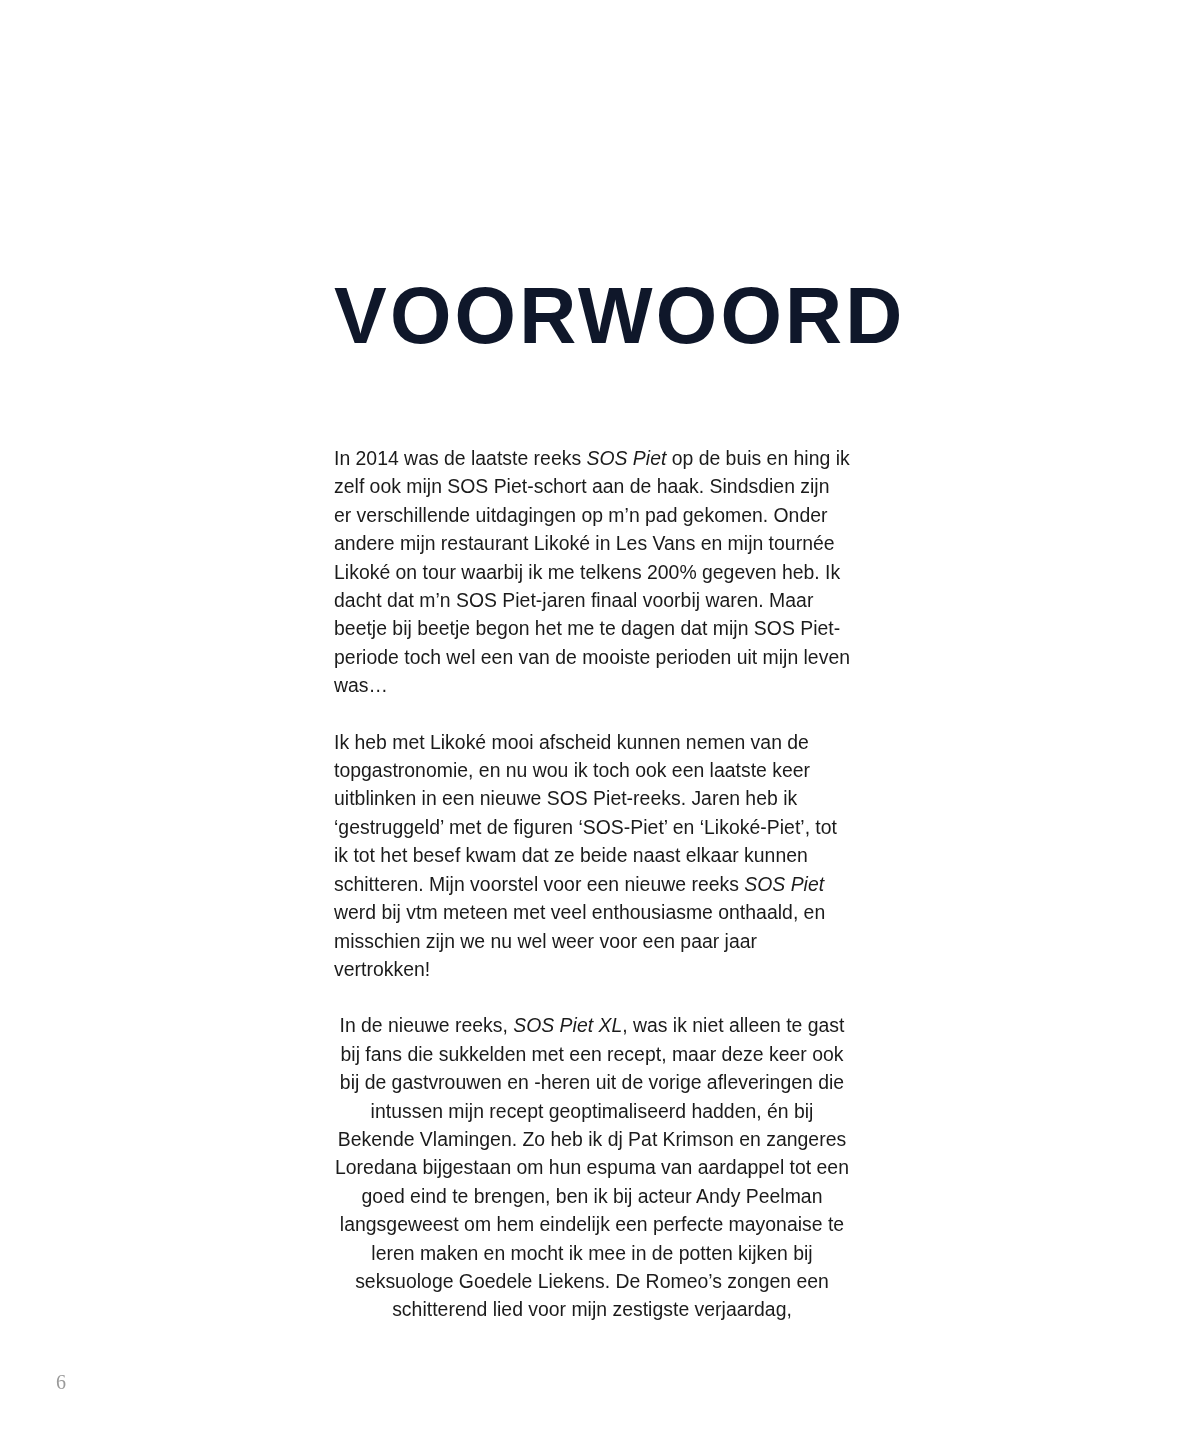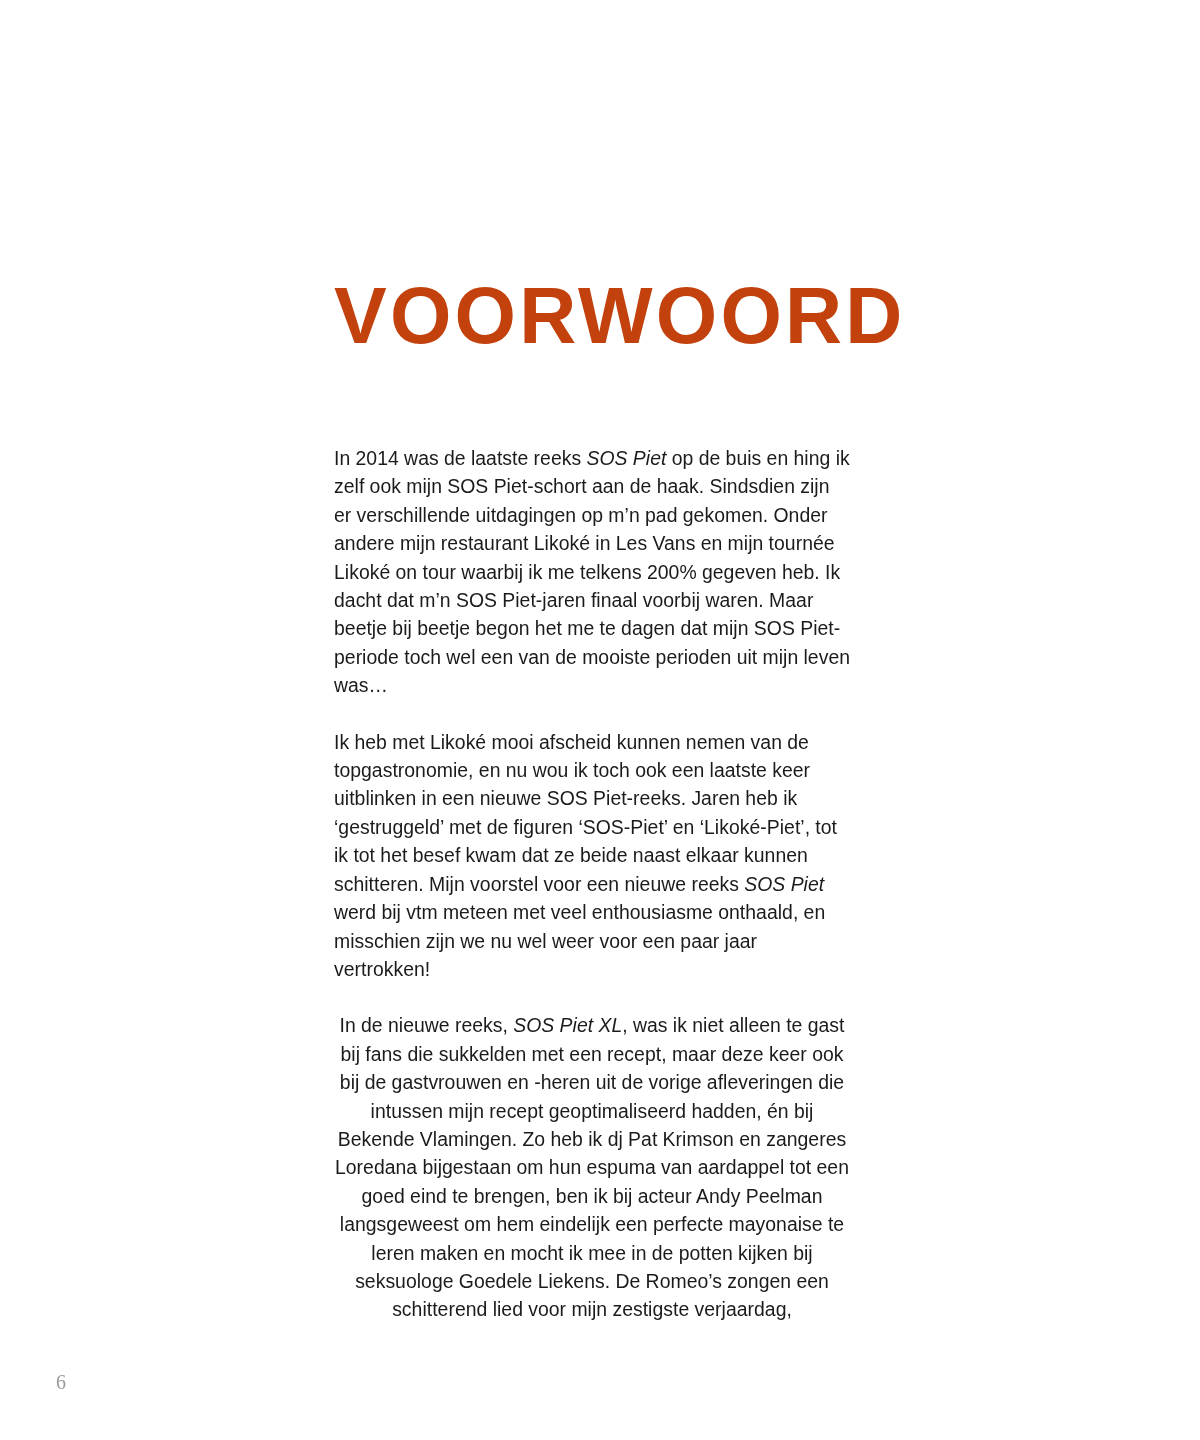--- a/index.html
+++ b/index.html
@@ -74,21 +74,21 @@
     line-height: 1;
     color: #9a9a9a;
     letter-spacing: 0;
   }
 </style>
 </head>
 <body>
 
 <div class="page" style="background: rgb(255, 255, 255);">
 
-  <h1 class="chapter-title" style="color: #c2410c;">VOORWOORD</h1>
+  <h1 class="chapter-title" style="color: #0f172a;">VOORWOORD</h1>
 
   <div class="body-column">
     <p class="body-paragraph" style="color: rgb(27, 27, 27);">In 2014 was de laatste reeks <em class="title-italic">SOS Piet</em> op de buis en hing ik zelf ook mijn SOS Piet-schort aan de haak. Sindsdien zijn er verschillende uitdagingen op m’n pad gekomen. Onder andere mijn restaurant Likoké in Les Vans en mijn tournée Likoké on tour waarbij ik me telkens 200% gegeven heb. Ik dacht dat m’n SOS Piet-jaren finaal voorbij waren. Maar beetje bij beetje begon het me te dagen dat mijn SOS Piet-periode toch wel een van de mooiste perioden uit mijn leven was…</p>
     <p class="body-paragraph" style="color: rgb(27, 27, 27);">Ik heb met Likoké mooi afscheid kunnen nemen van de topgastronomie, en nu wou ik toch ook een laatste keer uitblinken in een nieuwe SOS Piet-reeks. Jaren heb ik ‘gestruggeld’ met de figuren ‘SOS-Piet’ en ‘Likoké-Piet’, tot ik tot het besef kwam dat ze beide naast elkaar kunnen schitteren. Mijn voorstel voor een nieuwe reeks <em class="title-italic">SOS Piet</em> werd bij vtm meteen met veel enthousiasme onthaald, en misschien zijn we nu wel weer voor een paar jaar vertrokken!</p>
     <p class="body-paragraph" style="color: rgb(27, 27, 27);">In de nieuwe reeks, <em class="title-italic">SOS Piet XL</em>, was ik niet alleen te gast bij fans die sukkelden met een recept, maar deze keer ook bij de gastvrouwen en -heren uit de vorige afleveringen die intussen mijn recept geoptimaliseerd hadden, én bij Bekende Vlamingen. Zo heb ik dj Pat Krimson en zangeres Loredana bijgestaan om hun espuma van aardappel tot een goed eind te brengen, ben ik bij acteur Andy Peelman langsgeweest om hem eindelijk een perfecte mayonaise te leren maken en mocht ik mee in de potten kijken bij seksuologe Goedele Liekens. De Romeo’s zongen een schitterend lied voor mijn zestigste verjaardag,</p>
   </div>
 
   <div class="page-number" style="color: rgb(154, 154, 154);">6</div>
 
 </div>

